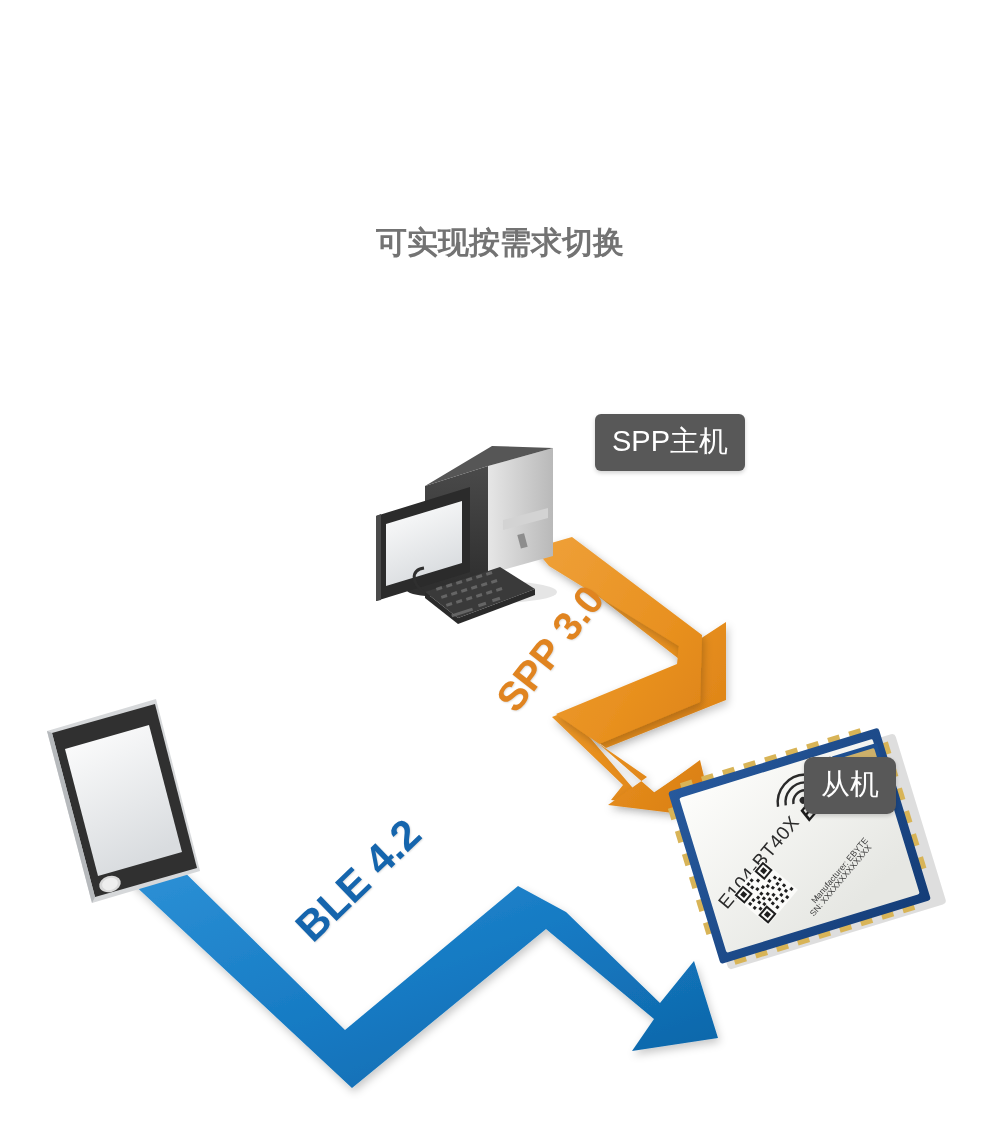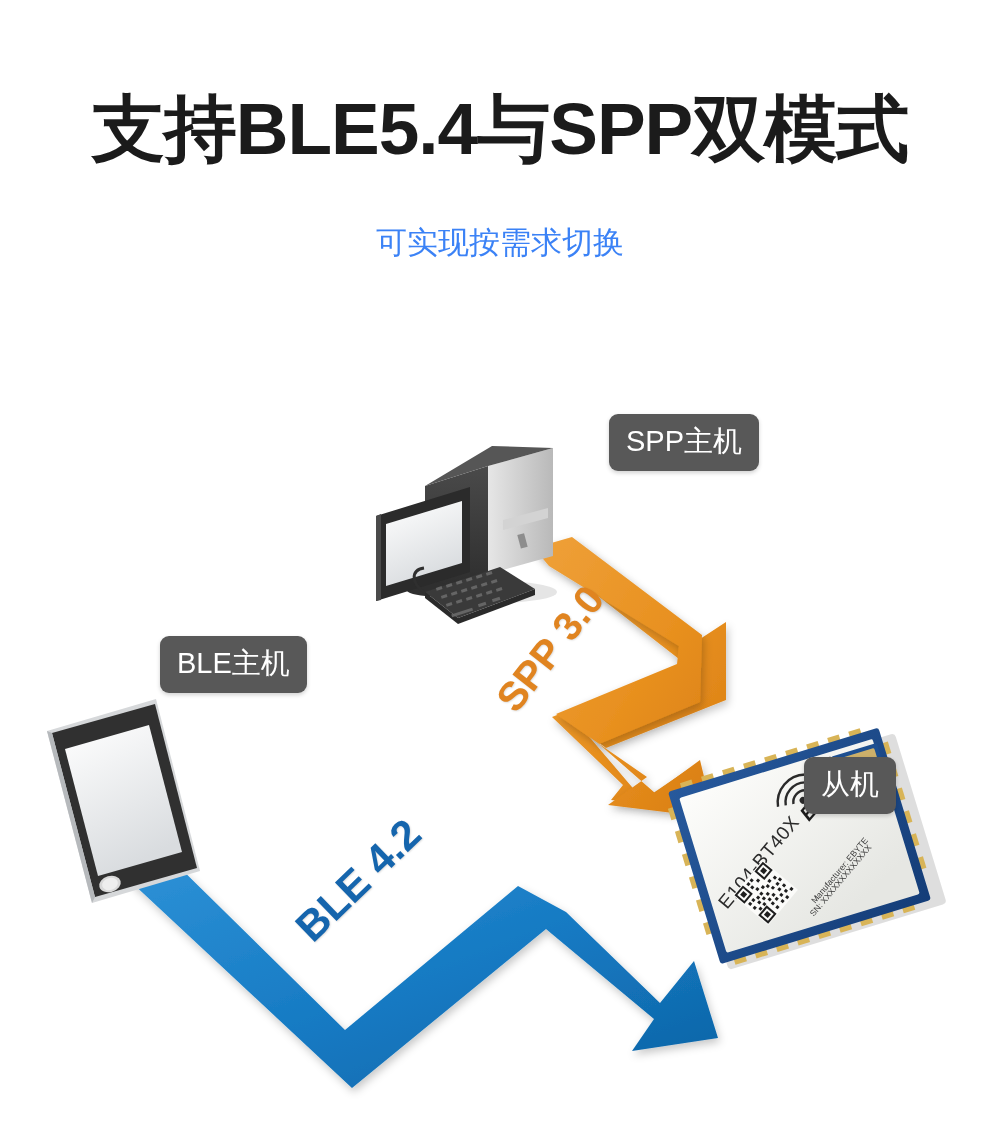--- a/index.html
+++ b/index.html
@@ -33,22 +33,22 @@
     white-space: nowrap;
   }
   .subtitle {
     position: absolute;
     left: 0;
     top: 222px;
     width: 1000px;
     text-align: center;
     font-size: 31px;
     line-height: 42px;
-    font-weight: 400;
-    color: #3b82f6;
+    font-weight: 700;
+    color: #737373;
     white-space: nowrap;
   }
 
   
   .bubble {
     position: absolute;
     background: #585858;
     border-radius: 9px;
     color: #ffffff;
     font-size: 29px;
@@ -64,21 +64,21 @@
     bottom: -17px;
     width: 0;
     height: 0;
     border-left: 13px solid #585858;
     border-right: 11px solid transparent;
     border-top: 18px solid #585858;
     border-bottom: 0;
     
     background: transparent;
   }
-  .bubble-spp  { left: 609px; top: 414px; }
+  .bubble-spp  { left: 595px; top: 414px; border-radius: 6px; }
   .bubble-ble  { left: 160px; top: 636px; }
   .bubble-slave{ left: 804px; top: 757px; }
 
   
   .stage {
     position: absolute;
     left: 0;
     top: 0;
     width: 1000px;
     height: 1141px;
@@ -108,21 +108,20 @@
     transform: rotate(-44deg);
     transform-origin: left center;
     text-shadow: 0 1px 2px rgba(0,0,0,0.16);
   }
 </style>
 </head>
 <body>
 
 <div id="page">
 
-  <div class="title">支持BLE5.4与SPP双模式</div>
 
   <div class="subtitle">可实现按需求切换</div>
 
   <svg class="stage" viewBox="0 0 1000 1141" xmlns="http://www.w3.org/2000/svg">
     <defs>
       <linearGradient id="gOrange" x1="0" y1="0" x2="1" y2="1">
         <stop offset="0%" stop-color="#efa13a"></stop>
         <stop offset="55%" stop-color="#e8901f"></stop>
         <stop offset="100%" stop-color="#d87d12"></stop>
       </linearGradient>
@@ -406,26 +405,20 @@
 
   <div class="arrow-label label-ble">BLE 4.2</div>
 
   <div class="bubble bubble-spp">
     <span>SPP主机</span>
     <svg class="tail" width="26" height="22" viewBox="0 0 26 22" style="border:0;left:18px;bottom:-20px;">
       <polygon points="0,0 24,0 2,21" fill="#585858"></polygon>
     </svg>
   </div>
 
-  <div class="bubble bubble-ble">
-    <span>BLE主机</span>
-    <svg class="tail" width="26" height="22" viewBox="0 0 26 22" style="border:0;left:18px;bottom:-20px;">
-      <polygon points="0,0 24,0 2,21" fill="#585858"></polygon>
-    </svg>
-  </div>
 
   <div class="bubble bubble-slave">
     <span>从机</span>
     <svg class="tail" width="26" height="22" viewBox="0 0 26 22" style="border:0;left:14px;bottom:-20px;">
       <polygon points="0,0 24,0 2,21" fill="#585858"></polygon>
     </svg>
   </div>
 
 </div>
 

